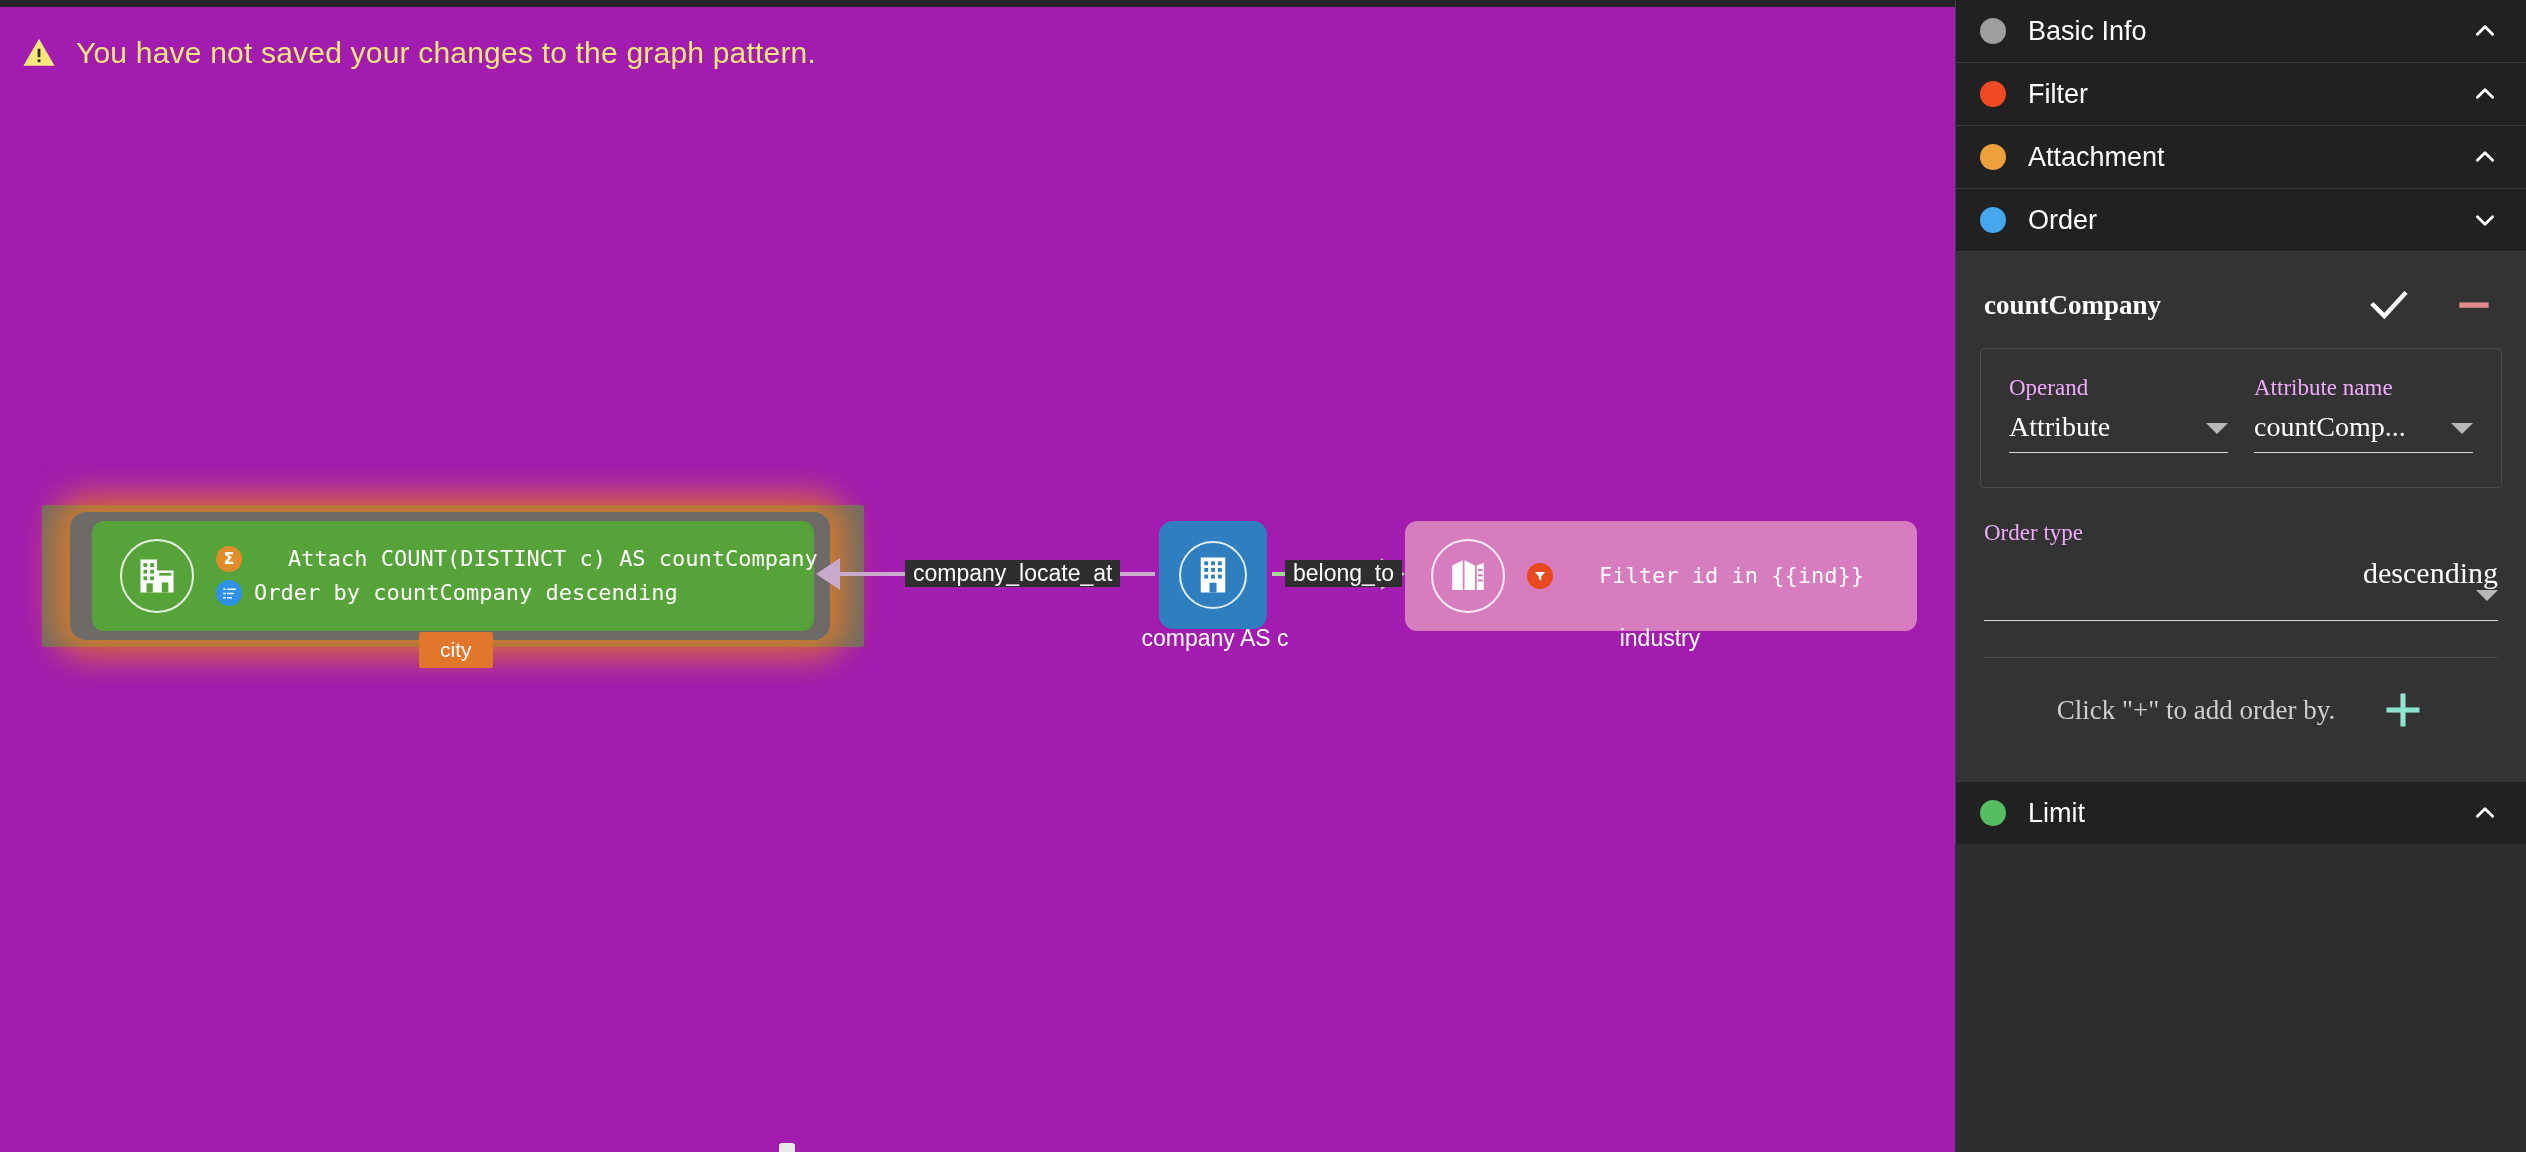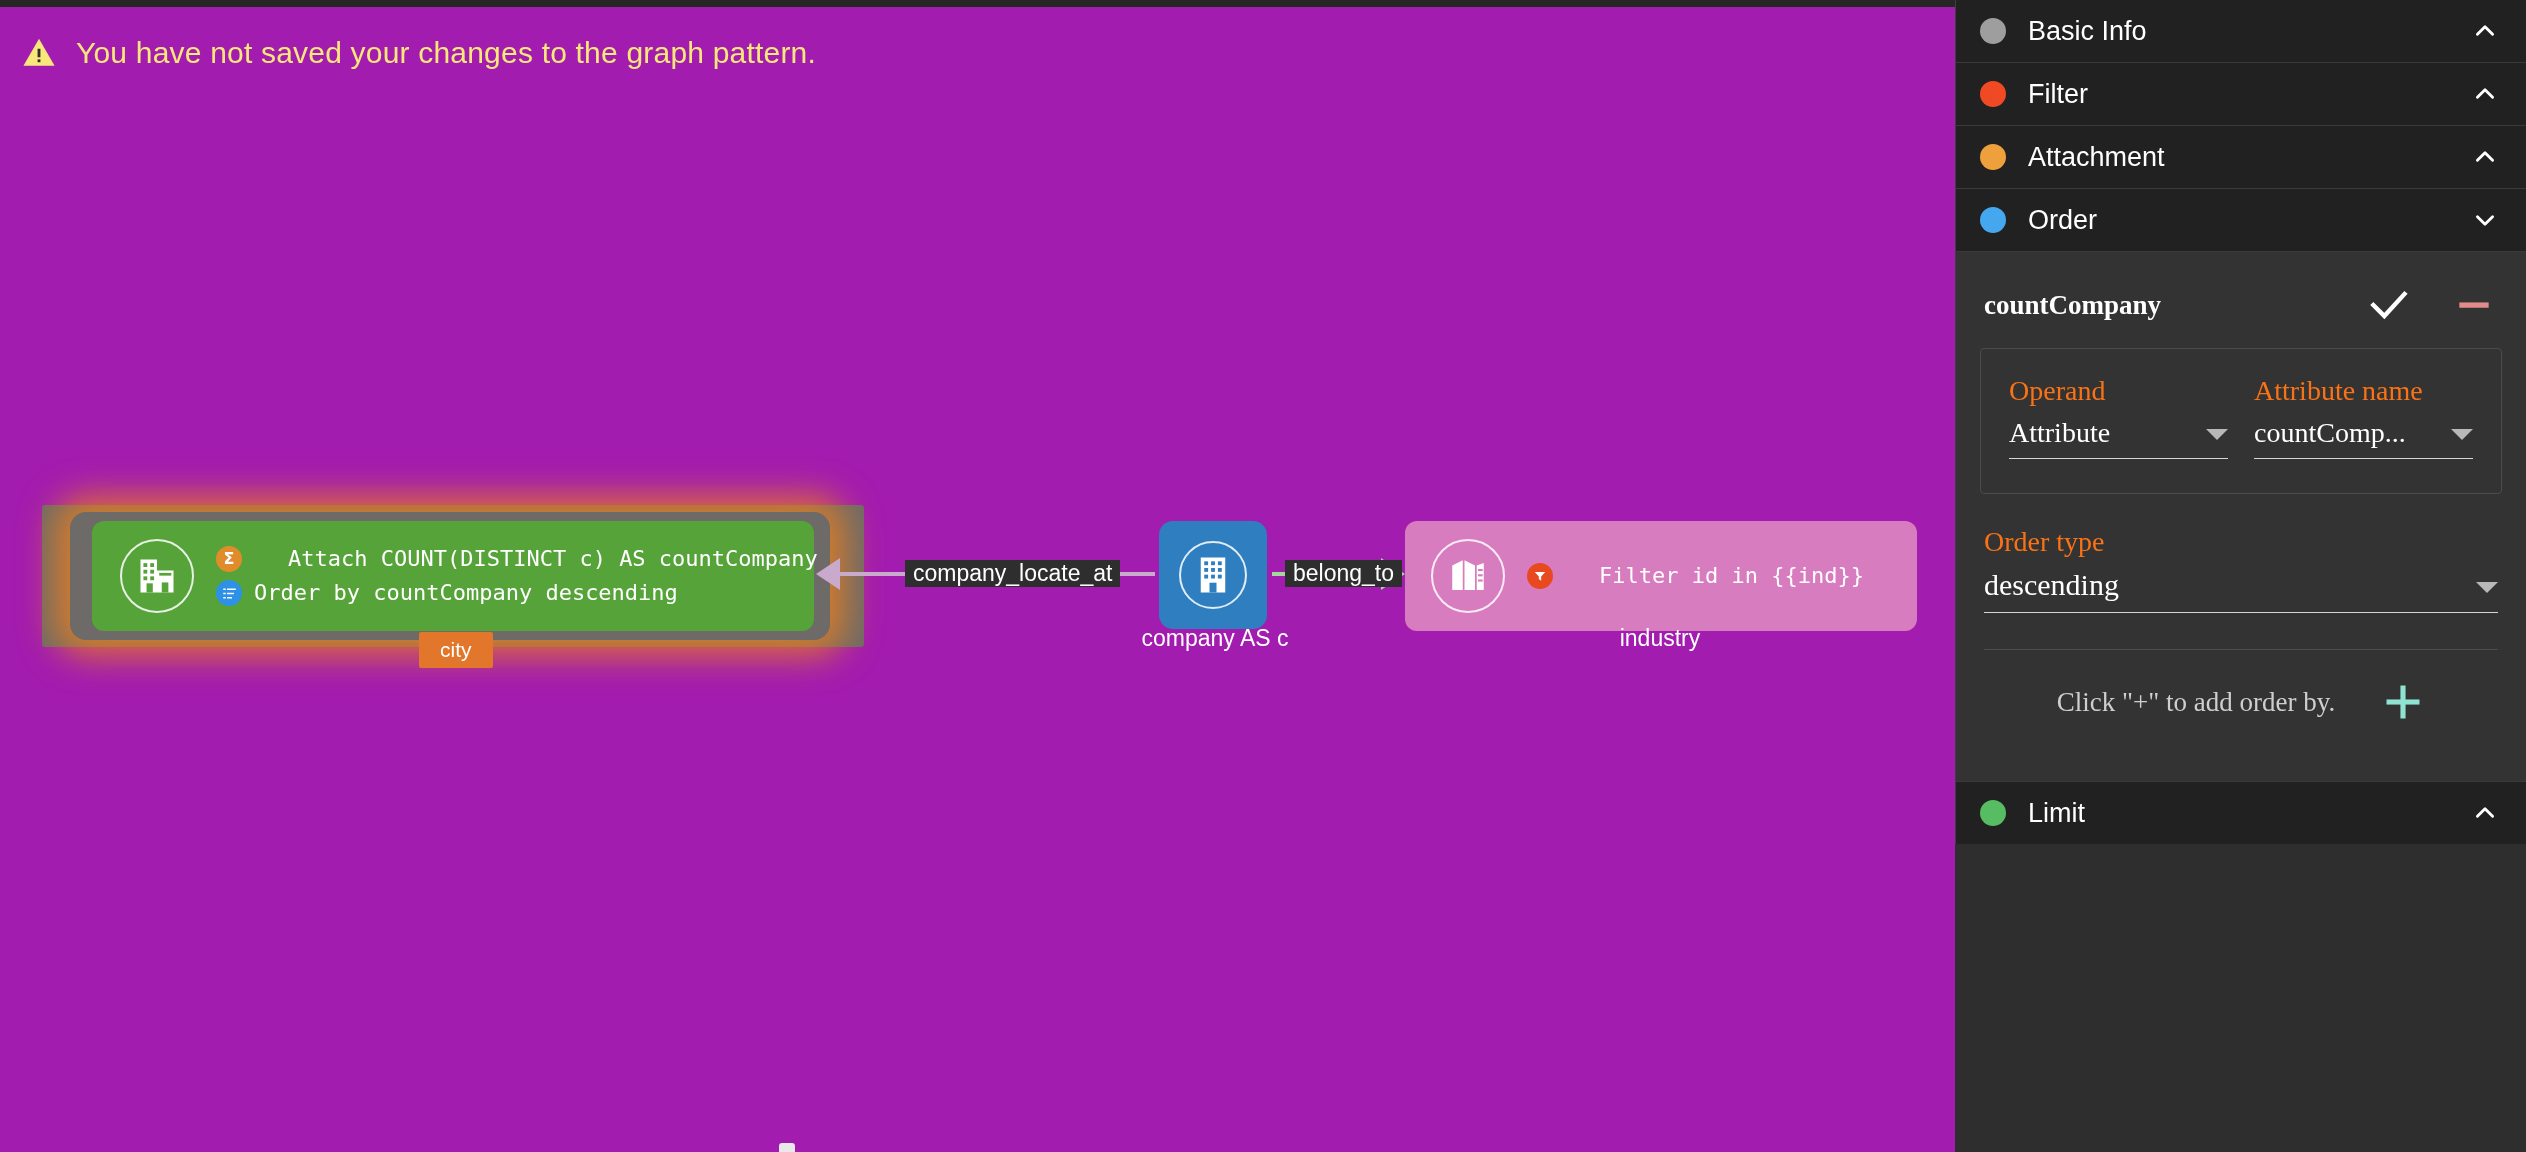--- a/index.html
+++ b/index.html
@@ -180,39 +180,39 @@
   .icon-btn.minus { margin-left: 42px; }
 
   .field-card {
     border: 1px solid #4b4b4b; border-radius: 4px;
     padding: 26px 28px 34px 28px;
     display: flex; gap: 26px;
     margin-bottom: 26px;
   }
   .field { flex: 1 1 0; min-width: 0; }
   .field-label {
-    color: #f97316; font-size: 28px; margin-bottom: 10px; white-space: nowrap;
+    color: #f0abfc; font-size: 23px; margin-bottom: 10px; white-space: nowrap;
   }
   .select {
     display: flex; align-items: flex-end;
     border-bottom: 1px solid #d6d6d6;
     padding-bottom: 9px; cursor: pointer;
   }
   .select-val {
     color: #ffffff; font-size: 28px; flex: 1;
     overflow: hidden; text-overflow: ellipsis; white-space: nowrap;
   }
   .caret {
     width: 0; height: 0; flex: none; margin-left: 10px; margin-bottom: 9px;
     border-left: 11px solid transparent; border-right: 11px solid transparent;
     border-top: 11px solid #b8b8b8;
   }
 
   .field-wide { padding: 0 4px; margin-top: 6px; }
-  .field-wide .select { padding-bottom: 10px; }
+  .field-wide .select { padding-bottom: 10px; flex-direction: column; }
   .field-wide .select-val { font-size: 30px; }
 
   .hr { height: 1px; background: #4d4d4d; margin: 36px 4px 0 4px; }
 
   .addrow {
     display: flex; align-items: center; justify-content: center;
     gap: 46px; padding: 30px 4px 0 4px;
   }
   .addrow-text { color: #cfcfcf; font-size: 27px; white-space: nowrap; }
   .plus { width: 44px; height: 44px; flex: none; cursor: pointer; }

